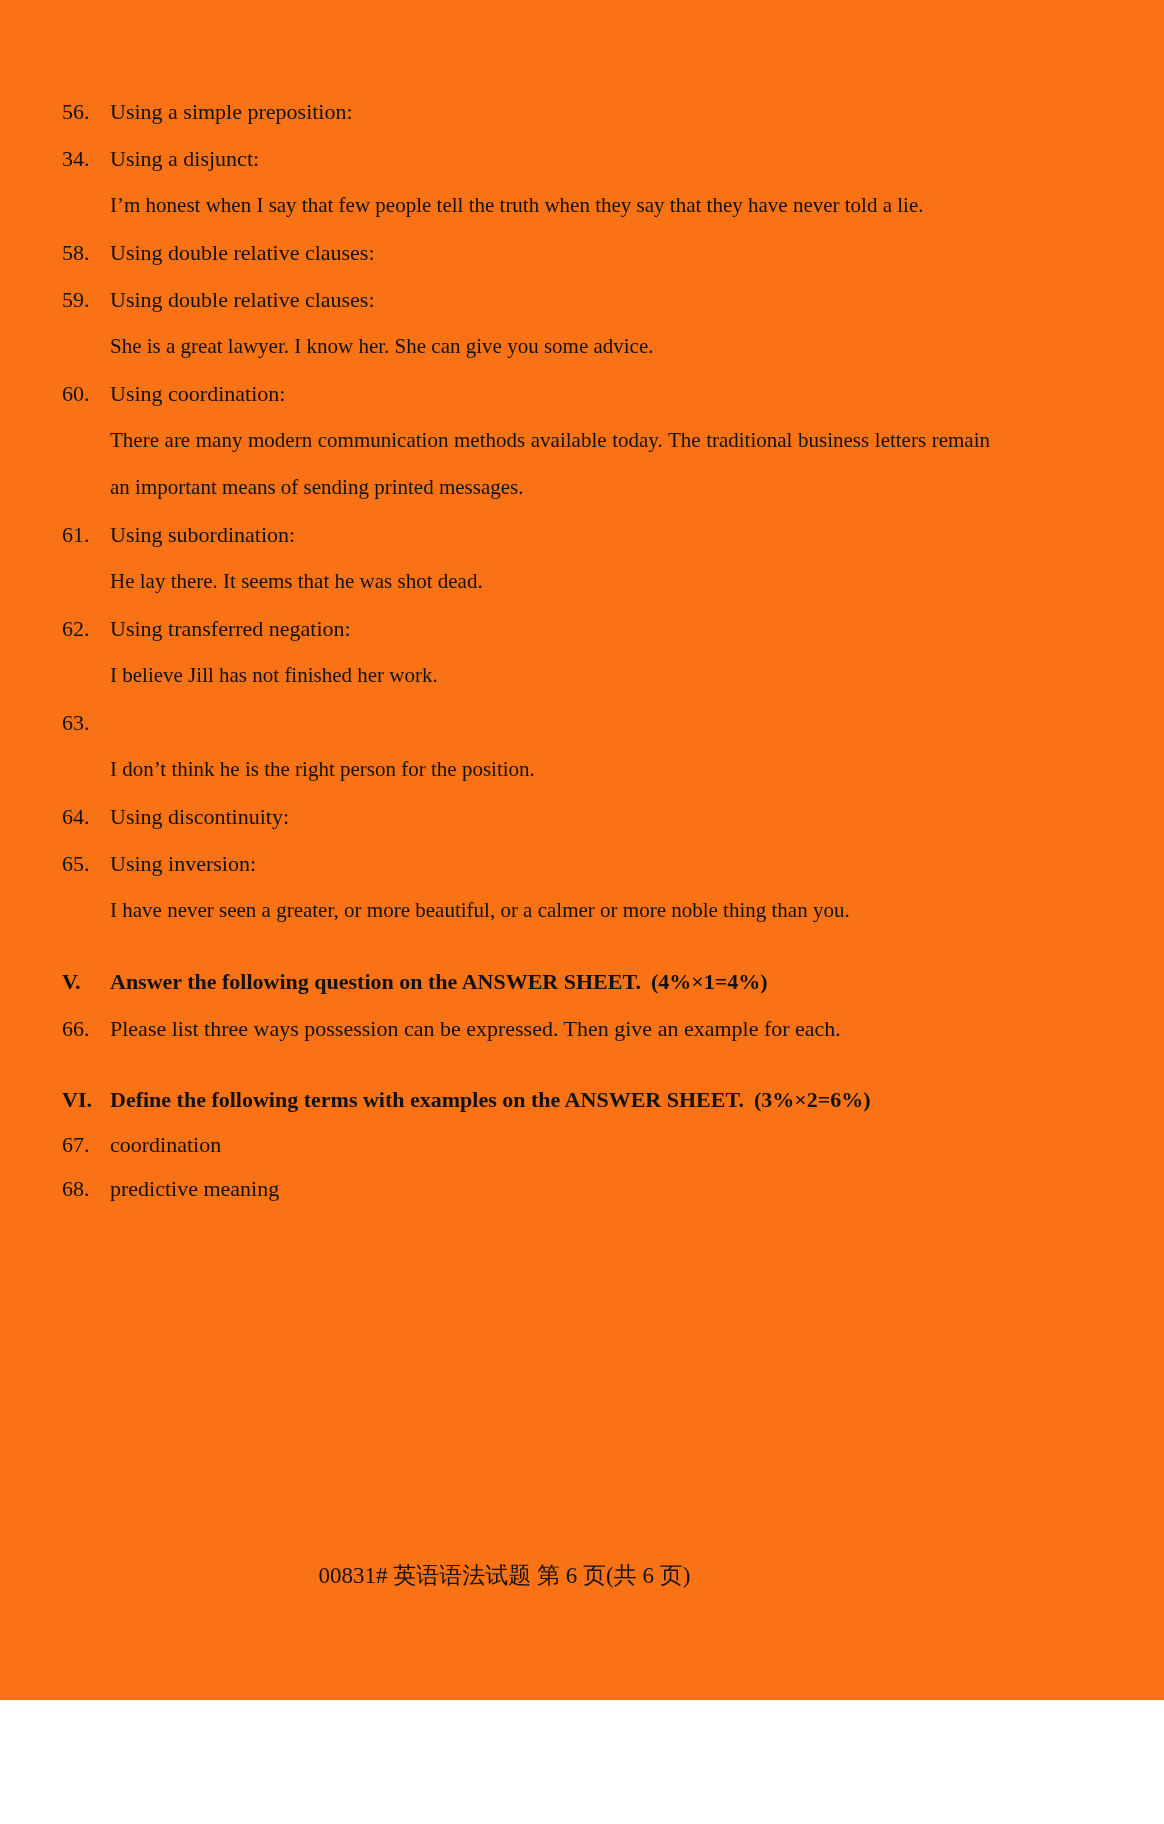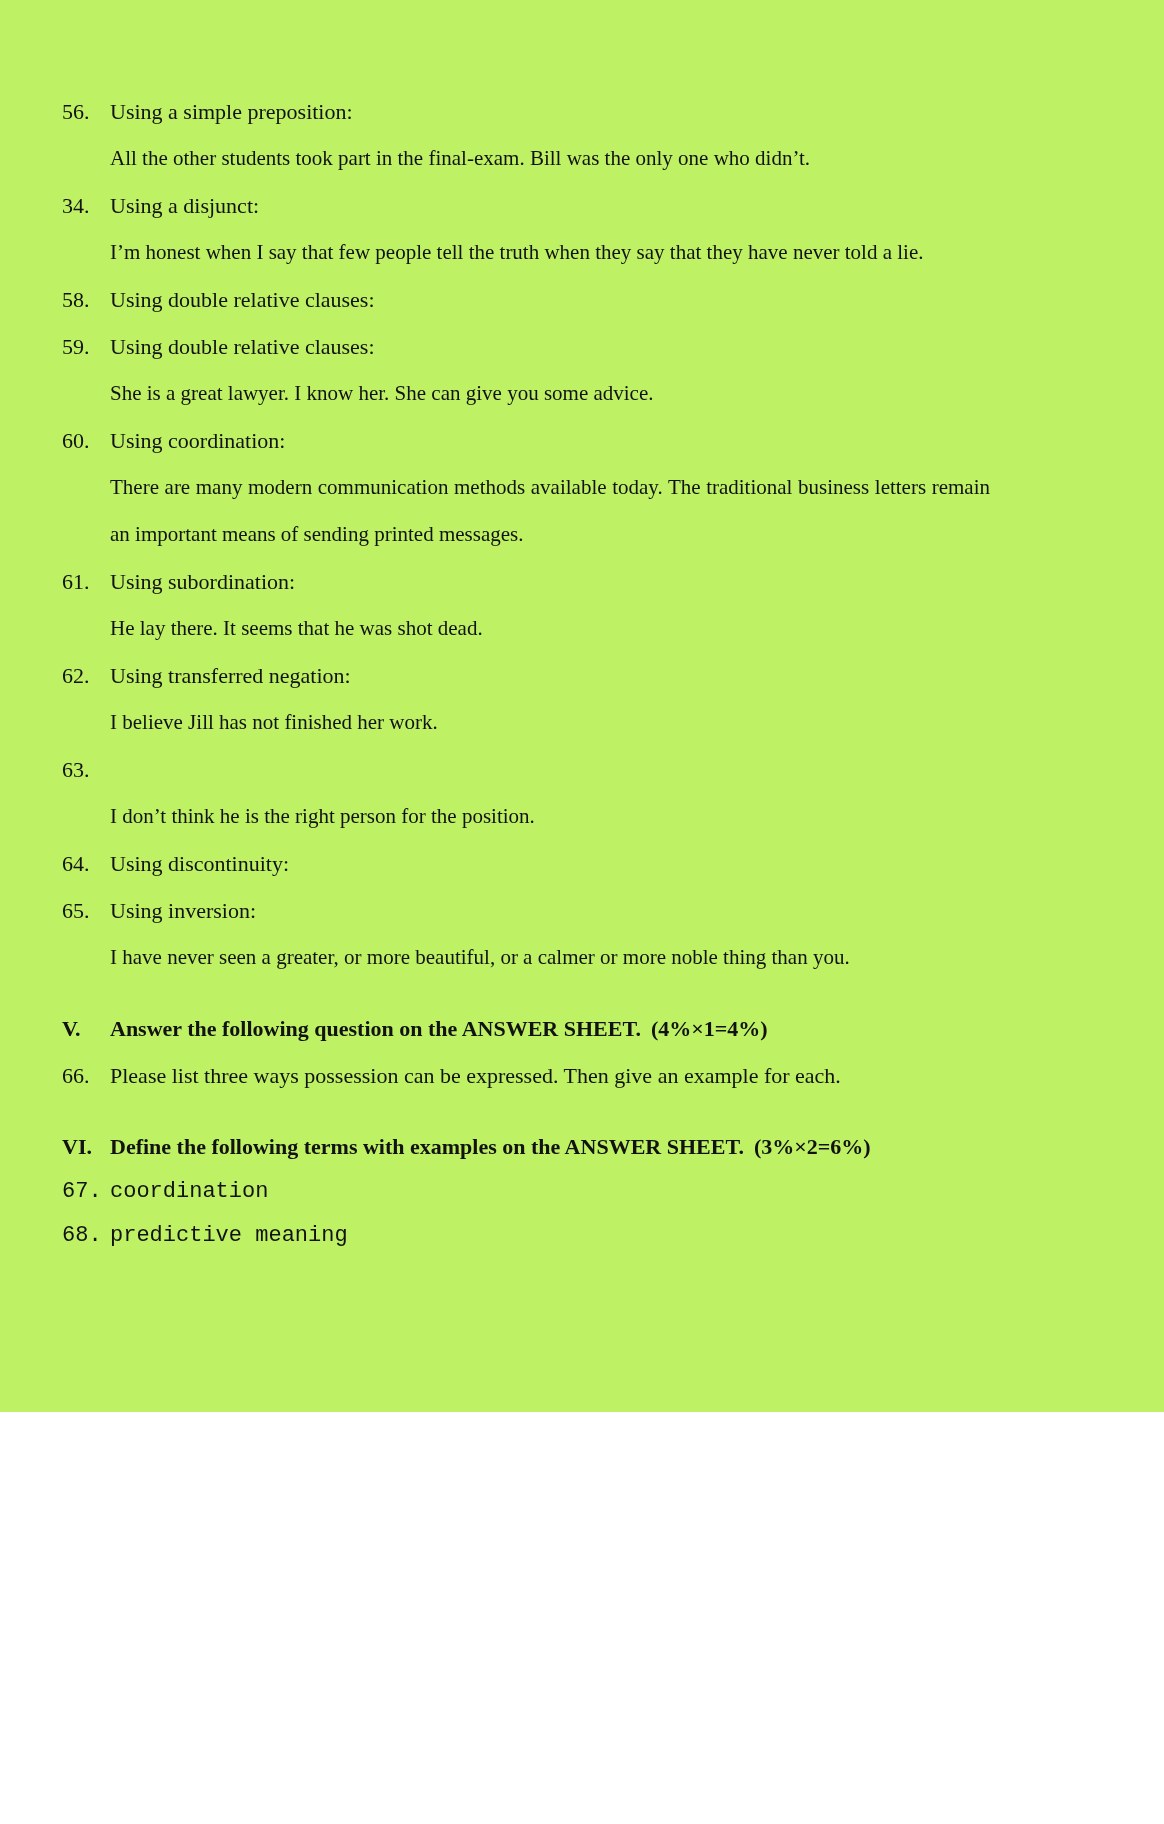--- a/index.html
+++ b/index.html
@@ -3,22 +3,22 @@
 <meta charset="utf-8">
 <style>
   html, body {
     margin: 0;
     padding: 0;
     background: #ffffff;
   }
   .page {
     position: relative;
     width: 1164px;
-    height: 1412px;
-    background: #bef264;
+    height: 1700px;
+    background: #f97316;
     color: #121212;
     font-family: "Liberation Serif", "DejaVu Serif", serif;
     overflow: hidden;
   }
   .content {
     padding: 88px 0 0 62px;
   }
   .item { margin: 0; }
   .prompt-row {
     display: flex;
@@ -46,21 +46,20 @@
     font-size: 22px;
     font-weight: bold;
   }
   .section-heading .num { font-weight: bold; }
   .score { margin-left: 10px; }
   .simple-row {
     display: flex;
     align-items: center;
     line-height: 44px;
     font-size: 22px;
-    font-family: Liberation Mono, monospace;
   }
   .footer {
     position: absolute;
     left: 0;
     top: 1560px;
     width: 100%;
     text-align: center;
     font-size: 23px;
   }
   .footer-inner {
@@ -73,21 +72,20 @@
 <body>
 
 <div class="page">
   <div class="content">
 
     <div class="item">
       <div class="prompt-row">
         <span class="num">56.</span>
         <span class="prompt">Using a simple preposition:</span>
       </div>
-      <p class="example">All the other students took part in the final-exam. Bill was the only one who didn’t.</p>
     </div>
 
     <div class="item">
       <div class="prompt-row">
         <span class="num">34.</span>
         <span class="prompt">Using a disjunct:</span>
       </div>
       <p class="example">I’m honest when I say that few people tell the truth when they say that they have never told a lie.</p>
     </div>
 

